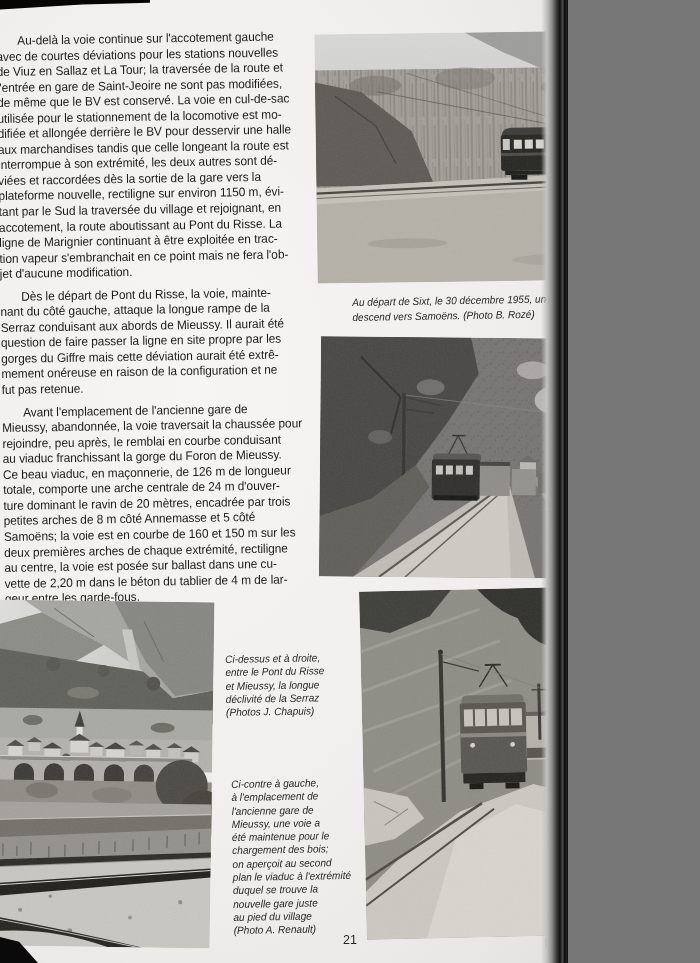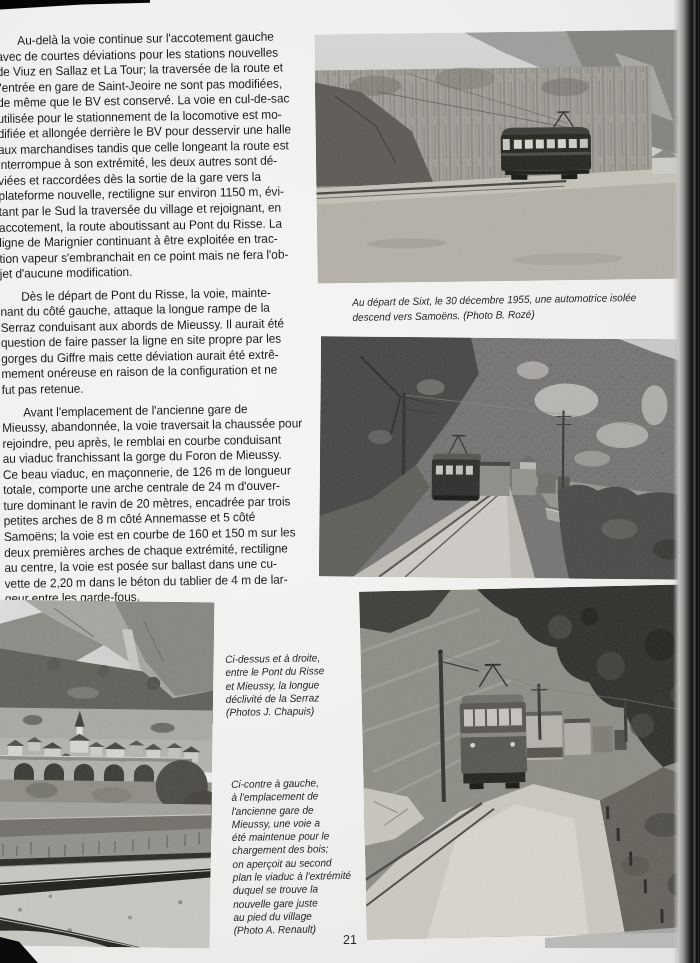--- a/index.html
+++ b/index.html
@@ -1,16 +1,16 @@
 <!DOCTYPE html>
 <html><head>
 <meta charset="utf-8">
 <style>
   html,body{margin:0;padding:0;background:#777;}
-  .page{position:relative;width:700px;height:963px;overflow:hidden;
+  .page{position:relative;width:568px;height:963px;overflow:hidden;
         background:radial-gradient(ellipse at 35% 40%, #f6f5f3 0%, #f0efed 55%, #e9e8e6 85%, #e2e1df 100%);
         font-family:"Liberation Sans", sans-serif;color:#1e1e1c;}
   
   .text-col{position:absolute;left:-4px;top:34px;width:330px;
             transform:rotate(-0.9deg) scaleX(0.96);transform-origin:0 0;
             font-size:12.4px;line-height:15.55px;letter-spacing:-0.05px;color:#1b1b19;}
   .para{margin:0 0 7px 0;}
   .para div{white-space:nowrap;}
   .para div:first-child{text-indent:22px;}
   

